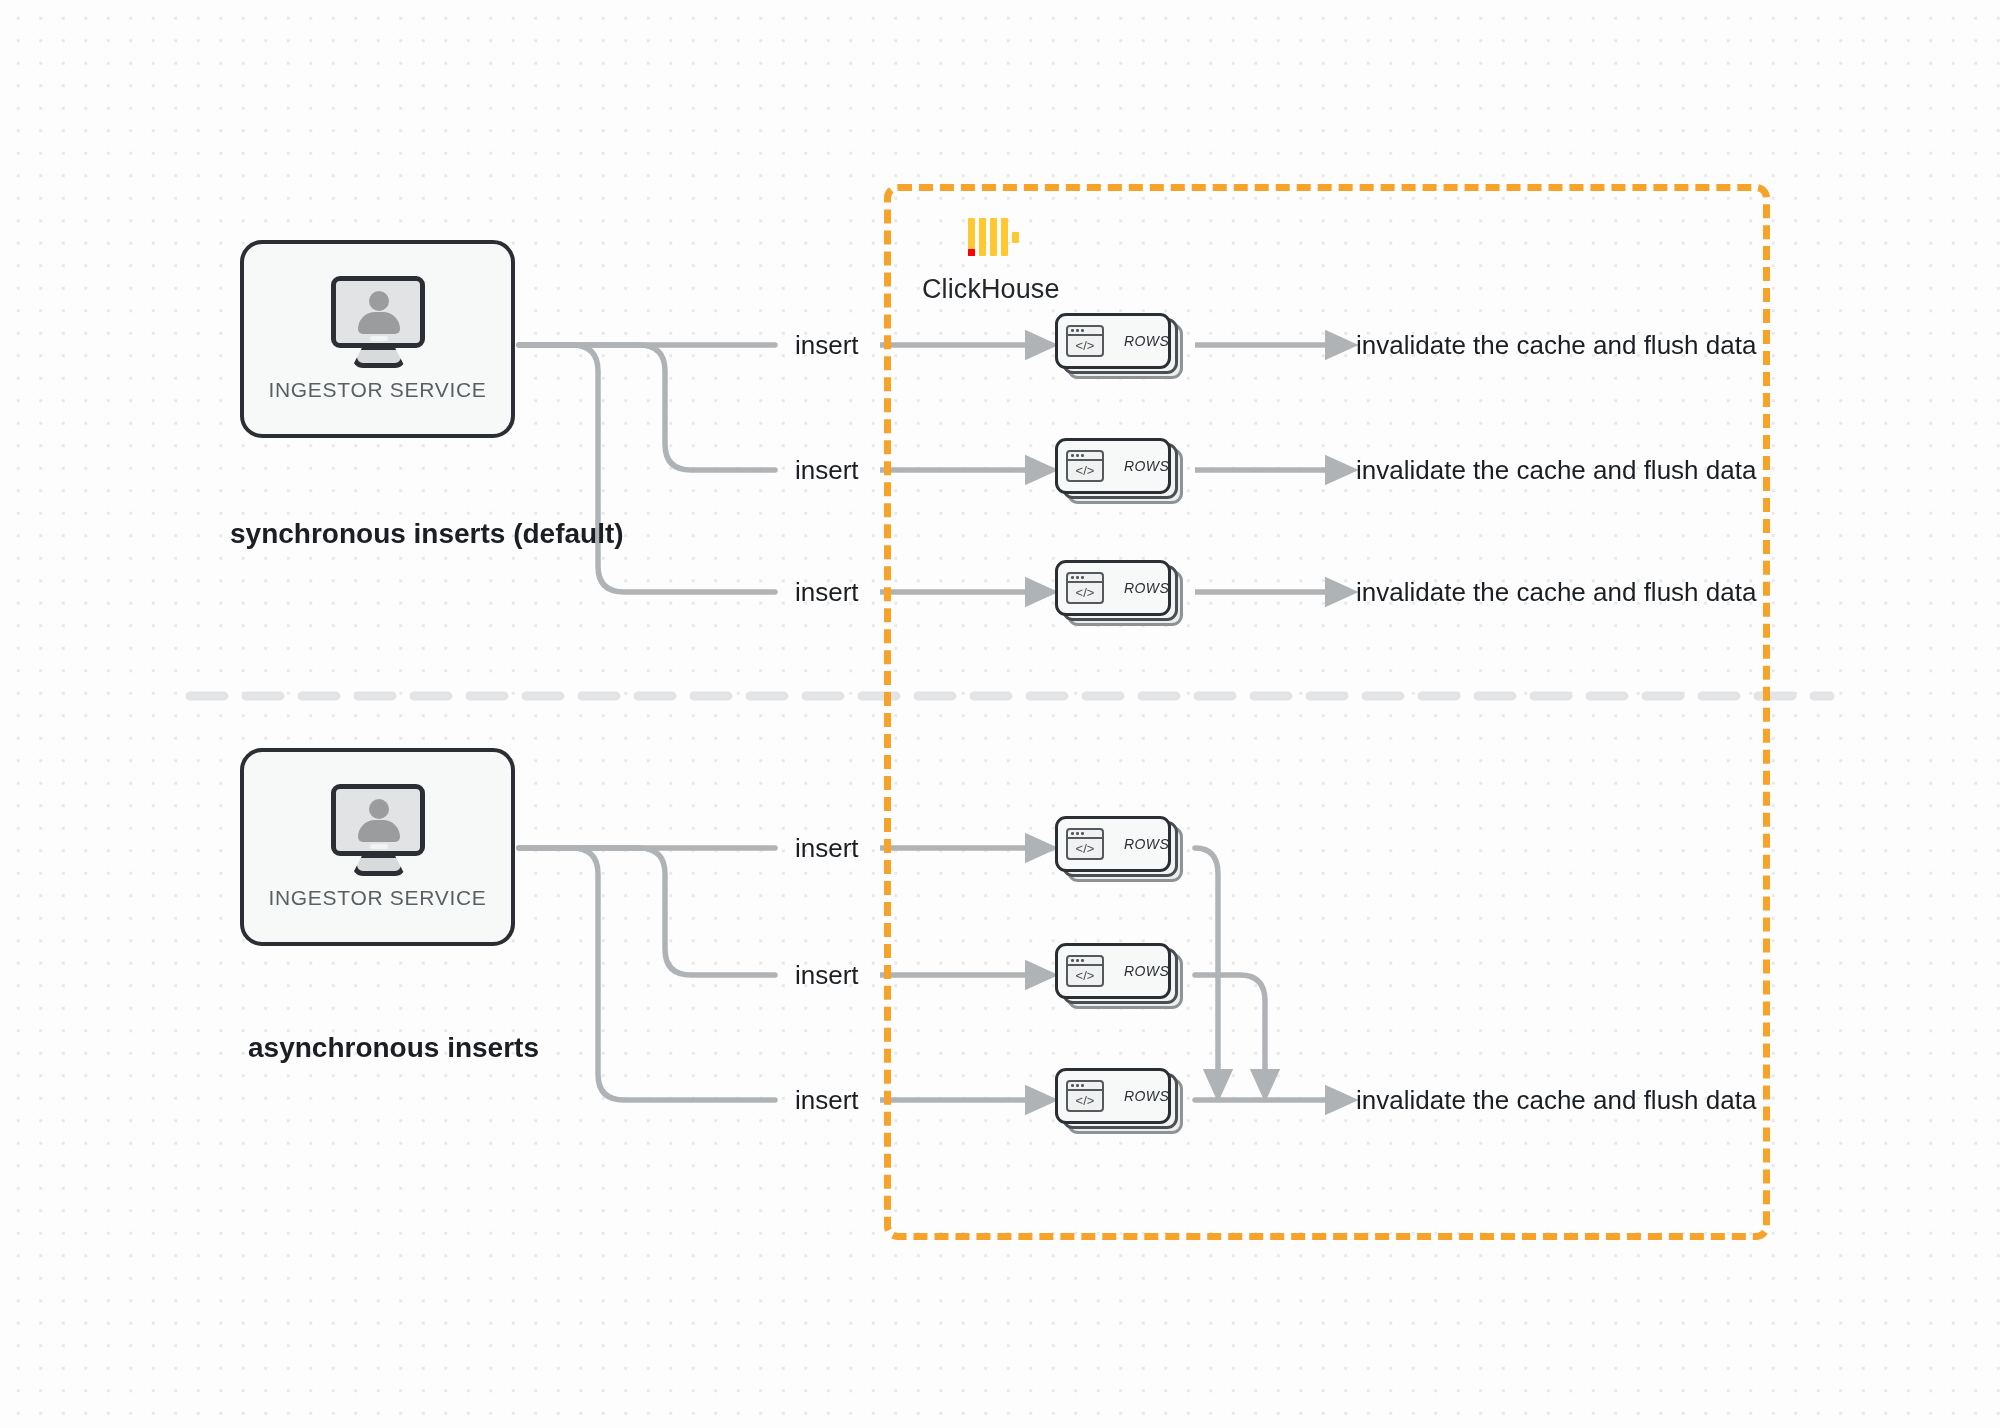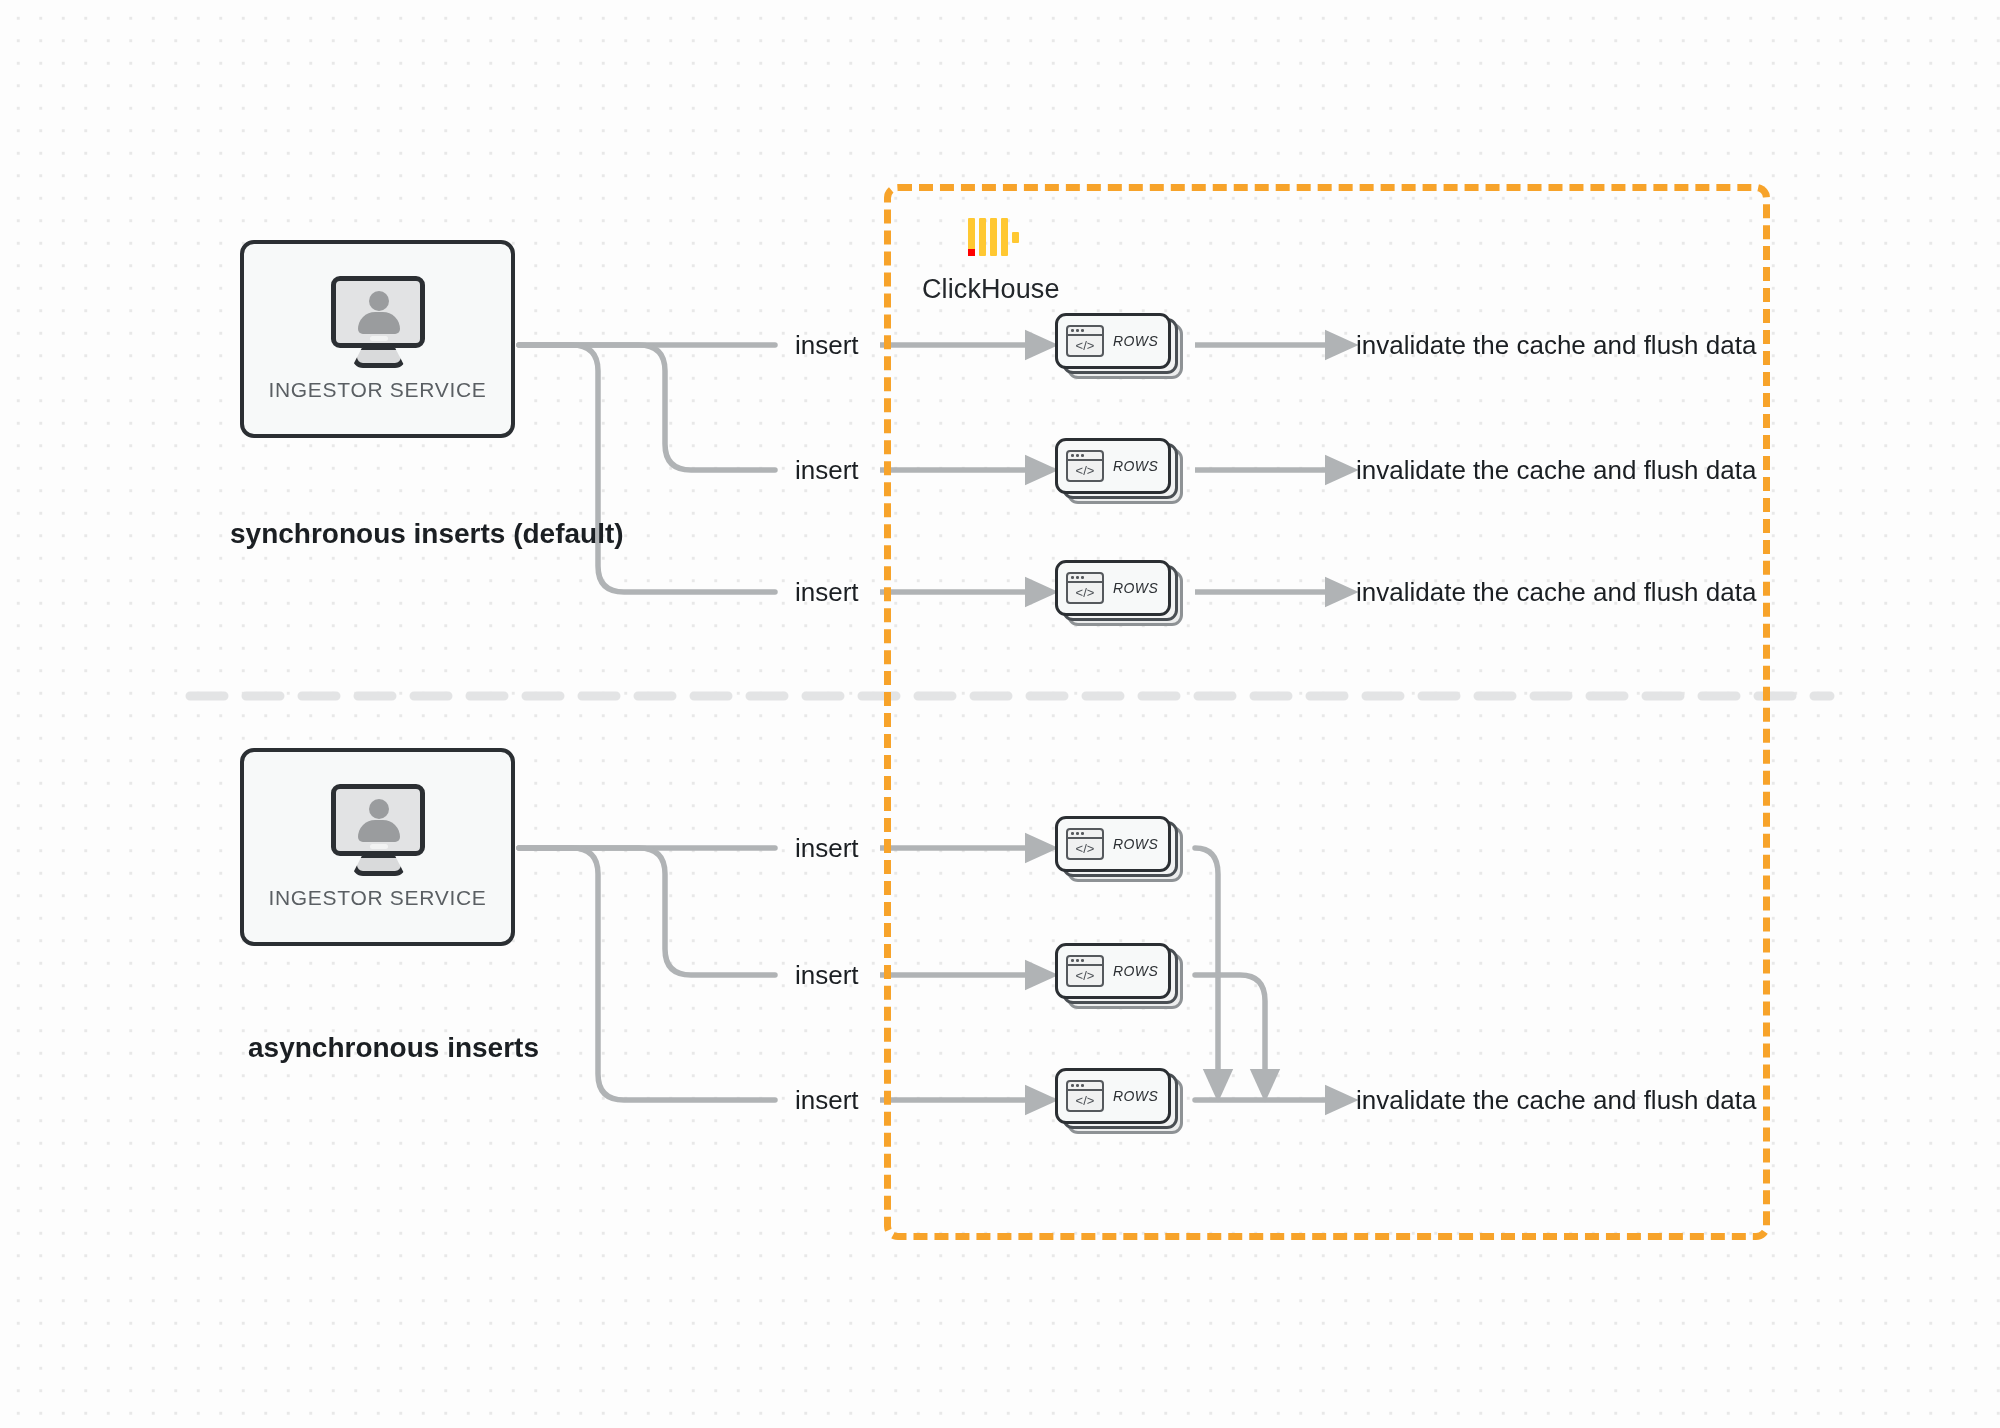--- a/index.html
+++ b/index.html
@@ -87,21 +87,21 @@
     white-space: nowrap;
   }
 
   
   .ingestor {
     position: absolute;
     width: 275px;
     height: 198px;
     background: #f7f9f9;
     border: 4px solid #2b2f33;
-    border-radius: 14px;
+    border-radius: 22px;
     box-sizing: border-box;
     display: flex;
     flex-direction: column;
     align-items: center;
     justify-content: center;
   }
   .ingestor.top  { left: 240px; top: 240px; }
   .ingestor.bot  { left: 240px; top: 748px; }
 
   .monitor {
@@ -239,21 +239,21 @@
     align-items: center;
     justify-content: center;
     font-size: 13px;
     color: #4a4f54;
     font-family: "Liberation Sans", sans-serif;
   }
   .rows-text {
     font-size: 14px;
     font-style: italic;
     color: #2b2f33;
-    margin-left: 9px;
+    margin-left: 20px;
     letter-spacing: .4px;
   }
 
   
   .edge-label {
     position: absolute;
     font-size: 26px;
     color: #1b1f23;
     white-space: nowrap;
     transform: translateY(-50%);

